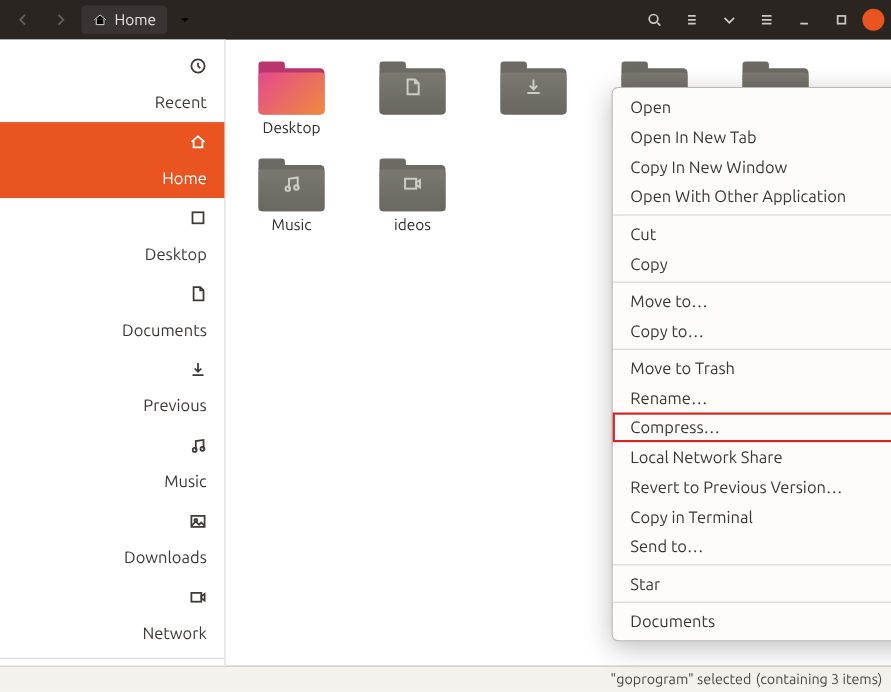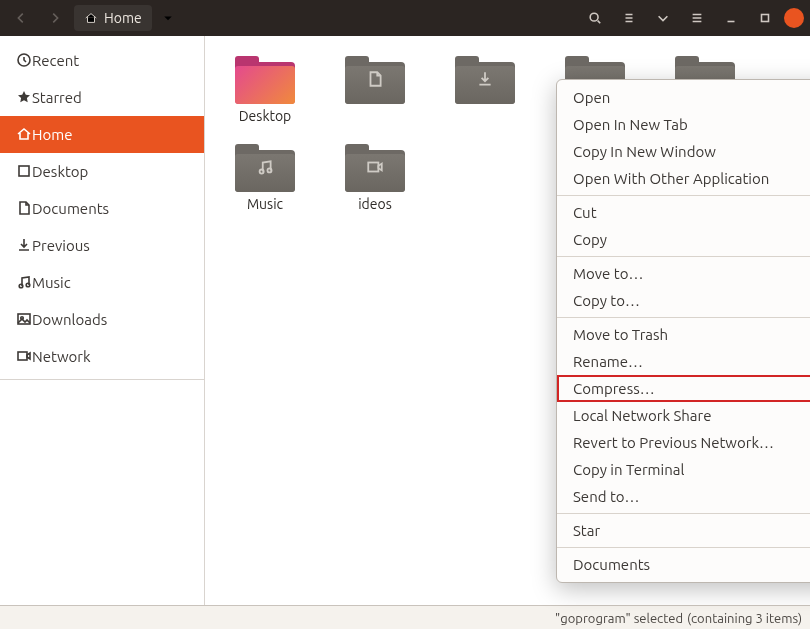--- a/index.html
+++ b/index.html
@@ -13,21 +13,21 @@
 .path-seg { display:flex; align-items:center; gap:6px; padding:2px 10px; border-radius:4px; background:rgba(255,255,255,.07); color:#eae4dd; font-size:14px; height:26px; }
 .path-seg svg { stroke:currentColor; }
 .path-dropdown { width:24px; color:#cfc8c2; display:flex; align-items:center; justify-content:center; }
 .spacer { flex:1; }
 .closebtn { width:20px; height:20px; border-radius:50%; background:#e95420; display:flex; align-items:center; justify-content:center; color:#fff; }
 .closebtn svg { width:10px; height:10px; stroke-width:2.2; }
 
 
 .body { display:flex; height:calc(100% - 36px - 24px); }
 .sidebar { width:205px; border-right:1px solid #d9d4cf; background:#fff; padding-top:6px; }
-.side-item { display:flex; align-items:flex-start; gap:0; padding:10px 16px; font-size:15px; color:#3e3a37; }
+.side-item { display:flex; align-items:flex-end; gap:16px; padding:10px 16px; font-size:15px; color:#3e3a37;flex-direction:column; }
 .side-item.active { background:#e95420; color:#fff; }
 .side-item svg { width:16px; height:16px; stroke:currentColor; fill:none; stroke-width:1.6; }
 .side-item.active svg { stroke:#fff; }
 
 .content { flex:1; position:relative; padding:20px 0 0 20px; display:flex; flex-wrap:wrap; align-content:flex-start; gap:10px 30px; }
 .fitem { width:80px; display:flex; flex-direction:column; align-items:center; gap:4px; font-size:14px; }
 .fitem .label { text-align:center; color:#2e2b28; }
 .fitem.selected .label { background:#e95420; color:#fff; padding:0 3px; border-radius:2px; }
 .folder-icon { width:60px; height:48px; position:relative; }
 .folder-back { position:absolute; inset:6px 0 0 0; background:#6d6964; border-radius:4px; }
@@ -122,28 +122,20 @@
   <div class="sidebar" id="sidebar">
       <div class="side-item">
         <span class="i">
           <svg viewBox="0 0 16 16">
             <circle cx="8" cy="8" r="6"></circle>
             <path d="M8 5v3l2 2"></path>
           </svg>
         </span>
         <span>Recent</span>
       </div>
-      <div class="side-item">
-        <span class="i">
-          <svg viewBox="0 0 16 16">
-            <path d="M8 2l1.8 3.8 4.2.4-3.1 2.9.8 4.1L8 11.3 4.3 13.2l.8-4.1L2 6.2l4.2-.4z" fill="currentColor" stroke="none"></path>
-          </svg>
-        </span>
-        <span>Starred</span>
-      </div>
       <div class="side-item active">
         <span class="i">
           <svg viewBox="0 0 16 16">
             <path d="M2 8l6-5 6 5M4 7v6h8V7"></path>
           </svg>
         </span>
         <span>Home</span>
       </div>
       <div class="side-item">
         <span class="i">
@@ -311,21 +303,21 @@
         <div class="mrow">
           <span>Rename…</span>
         </div>
         <div class="mrow highlight">
           <span>Compress…</span>
         </div>
         <div class="mrow">
           <span>Local Network Share</span>
         </div>
         <div class="mrow">
-          <span>Revert to Previous Network…</span>
+          <span>Revert to Previous Version…</span>
         </div>
         <div class="mrow">
           <span>Copy in Terminal</span>
         </div>
         <div class="mrow">
           <span>Send to…</span>
         </div>
         <div class="msep"></div>
         <div class="mrow">
           <span>Star</span>

